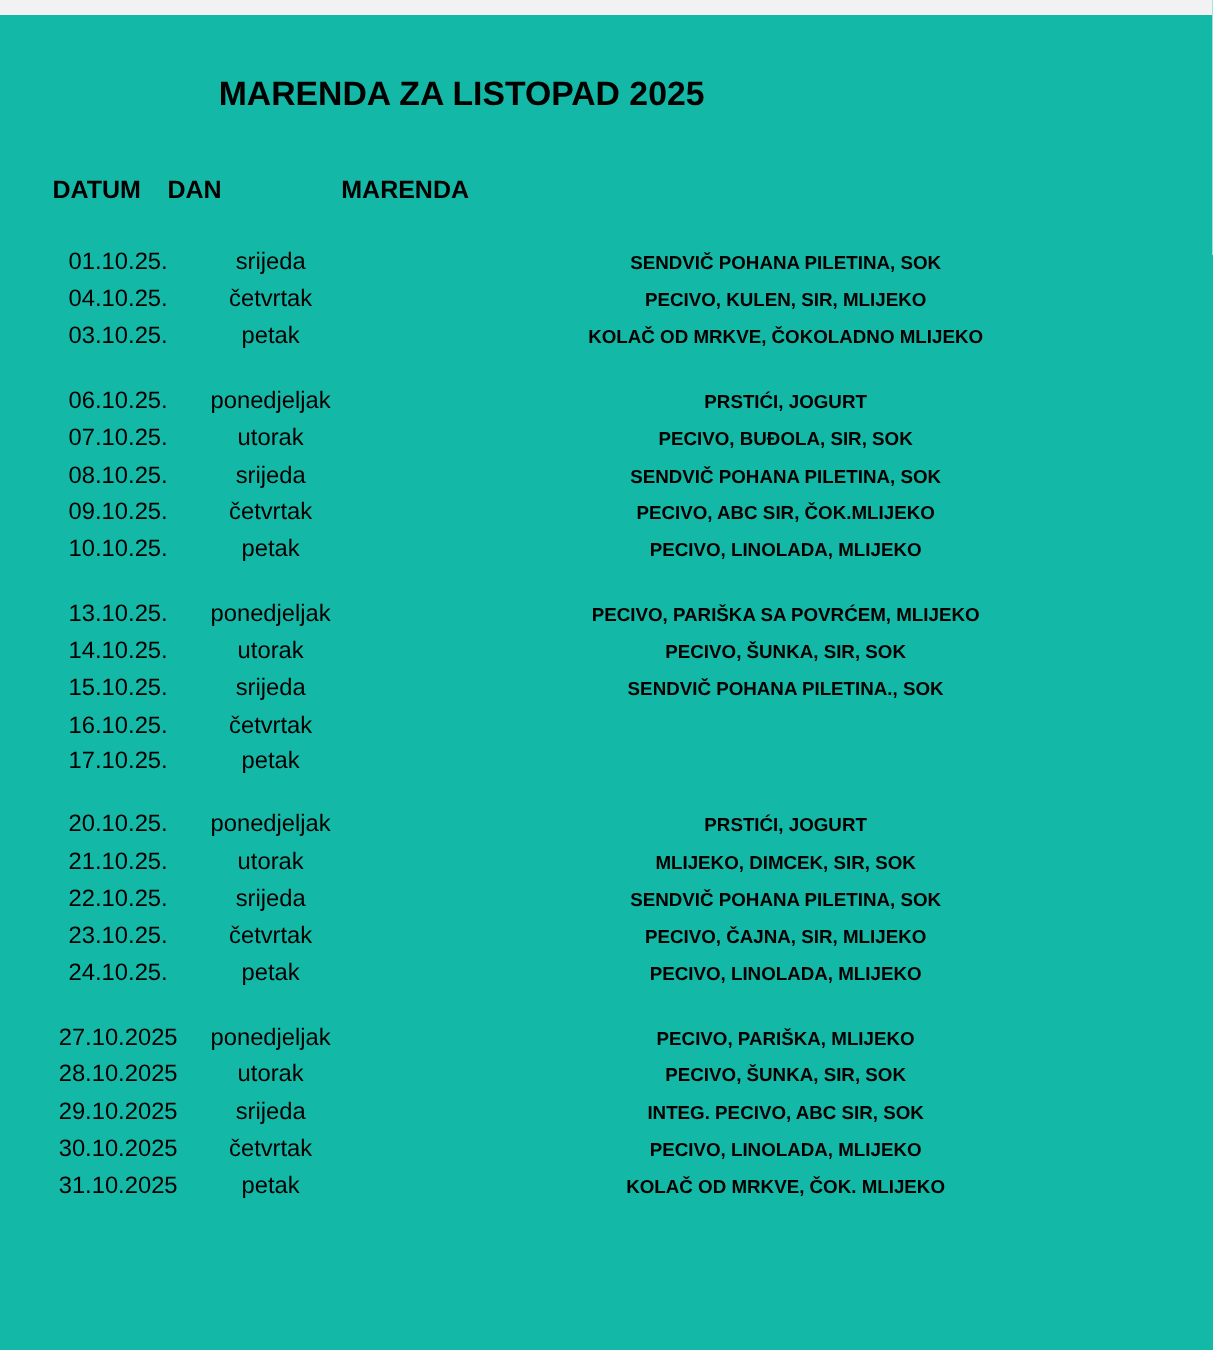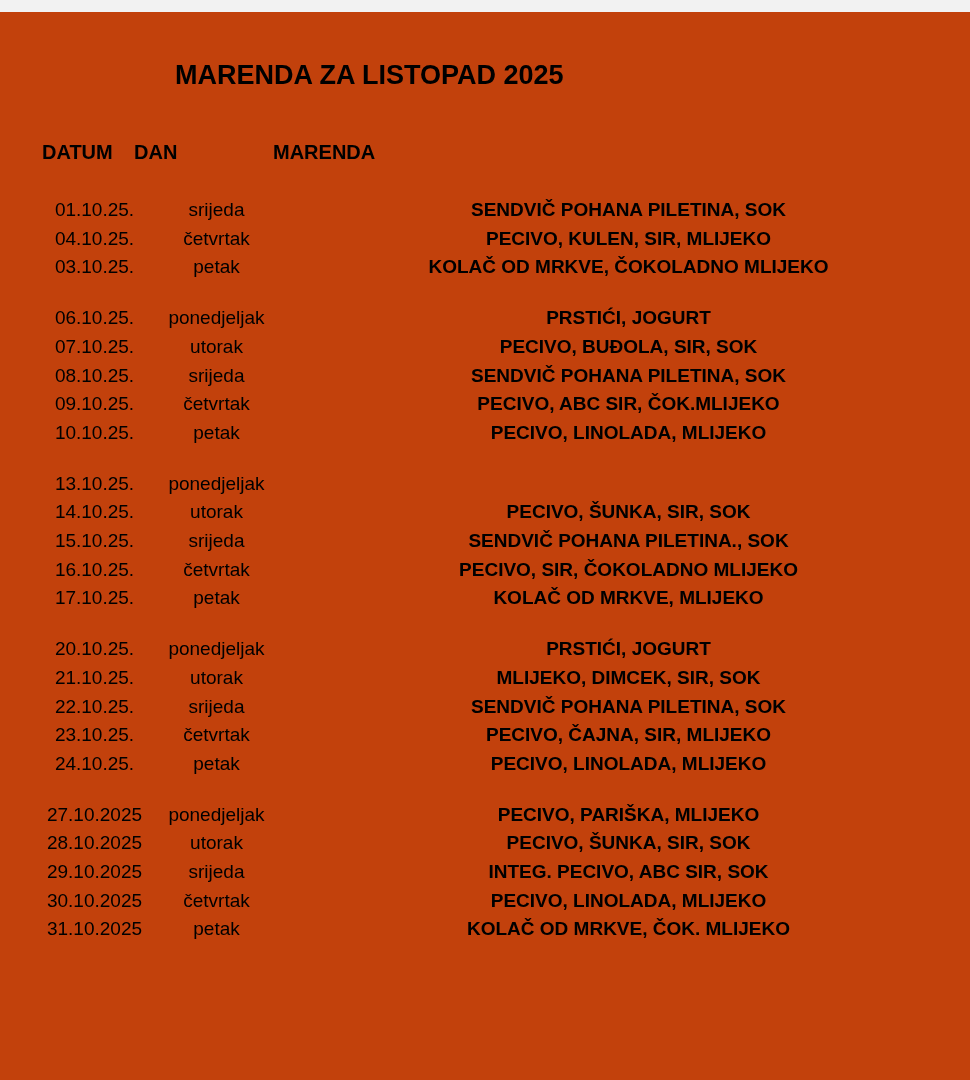--- a/index.html
+++ b/index.html
@@ -4,21 +4,21 @@
 <style>
   html, body {
     margin: 0;
     padding: 0;
     background: #ffffff;
   }
   .page {
     position: relative;
     width: 970px;
     height: 1080px;
-    background: #c2410c;
+    background: #14b8a6;
     color: #000000;
     font-family: "Liberation Sans", "DejaVu Sans", sans-serif;
     overflow: hidden;
   }
   .topstrip {
     position: absolute;
     top: 0; left: 0; right: 0;
     height: 12px;
     background: #f2f2f2;
   }
@@ -59,21 +59,21 @@
     line-height: 28.7px;
     white-space: nowrap;
     text-align: center;
   }
   .row .date,
   .row .day {
     font-size: 19px;
     font-weight: 400;
   }
   .row .meal {
-    font-size: 19px;
+    font-size: 15px;
     font-weight: 700;
   }
 </style>
 </head>
 <body>
 
 <div class="page">
   <div class="topstrip" style="background: rgb(242, 242, 242);"></div>
 
   <h1 class="title">MARENDA ZA LISTOPAD 2025</h1>
@@ -126,40 +126,39 @@
         <div class="row">
           <span class="date">10.10.25.</span>
           <span class="day">petak</span>
           <span class="meal">PECIVO, LINOLADA, MLIJEKO</span>
         </div>
       </div>
       <div class="week">
         <div class="row">
           <span class="date">13.10.25.</span>
           <span class="day">ponedjeljak</span>
+          <span class="meal">PECIVO, PARIŠKA SA POVRĆEM, MLIJEKO</span>
         </div>
         <div class="row">
           <span class="date">14.10.25.</span>
           <span class="day">utorak</span>
           <span class="meal">PECIVO, ŠUNKA, SIR, SOK</span>
         </div>
         <div class="row">
           <span class="date">15.10.25.</span>
           <span class="day">srijeda</span>
           <span class="meal">SENDVIČ POHANA PILETINA., SOK</span>
         </div>
         <div class="row">
           <span class="date">16.10.25.</span>
           <span class="day">četvrtak</span>
-          <span class="meal">PECIVO, SIR, ČOKOLADNO MLIJEKO</span>
         </div>
         <div class="row">
           <span class="date">17.10.25.</span>
           <span class="day">petak</span>
-          <span class="meal">KOLAČ OD MRKVE, MLIJEKO</span>
         </div>
       </div>
       <div class="week">
         <div class="row">
           <span class="date">20.10.25.</span>
           <span class="day">ponedjeljak</span>
           <span class="meal">PRSTIĆI, JOGURT</span>
         </div>
         <div class="row">
           <span class="date">21.10.25.</span>

